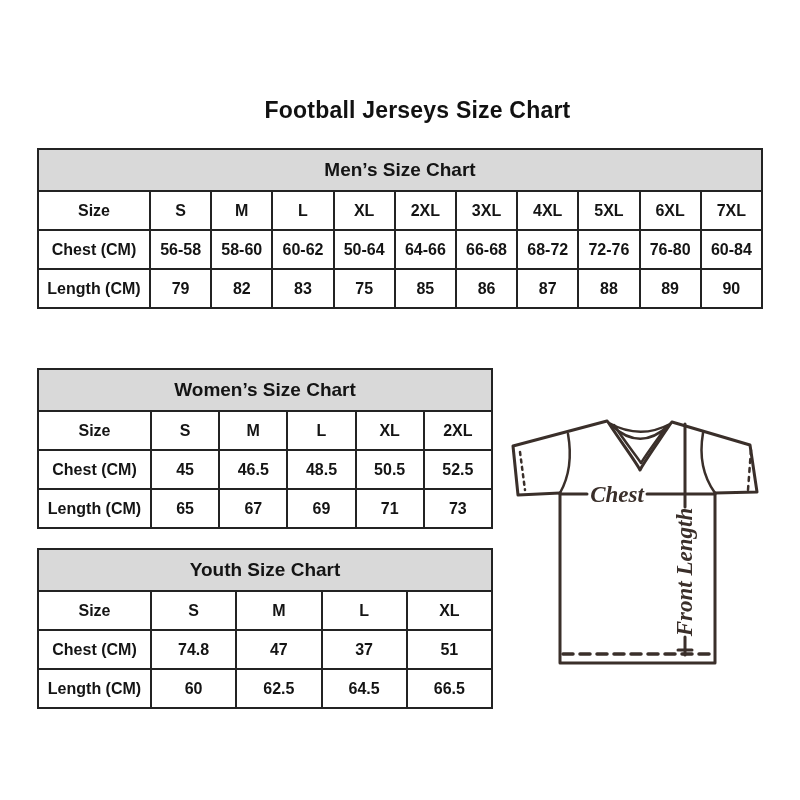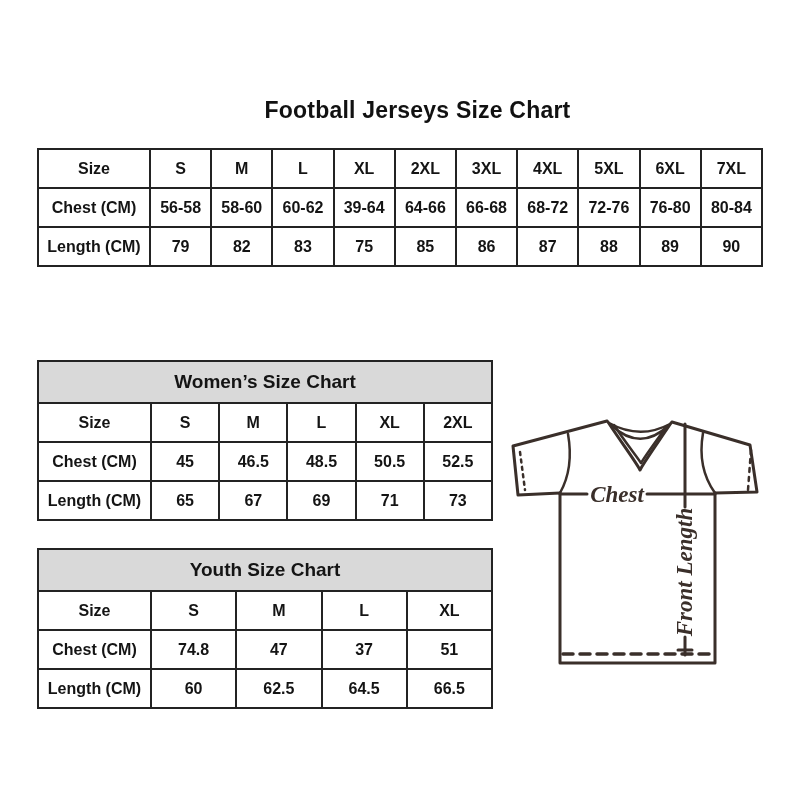--- a/index.html
+++ b/index.html
@@ -5,21 +5,21 @@
   * { margin:0; padding:0; box-sizing:border-box; }
   html,body { width:800px; height:800px; background:#ffffff;
               font-family:"Liberation Sans", sans-serif; }
   .page { position:relative; width:800px; height:800px; background:#fff; overflow:hidden; }
 
   .main-title { position:absolute; top:97px; left:0; width:800px; text-align:center;
                 font-size:23px; font-weight:bold; color:#111; letter-spacing:0.2px;padding-left:35px; }
 
   table.size-table { position:absolute; border-collapse:collapse; table-layout:fixed; color:#141414; }
   table.men   { left:37px; top:148px; width:726px; }
-  table.women { left:37px; top:360px; width:456px;border-radius:9px; }
+  table.women { left:37px; top:368px; width:456px;border-radius:9px; }
   table.youth { left:37px; top:548px; width:456px;padding-left:40px; }
 
   .size-table th, .size-table td {
       border:2px solid #232323; text-align:center; vertical-align:middle;
       font-weight:bold; font-size:16px; height:39px; padding:0 1px;
       background:#ffffff; overflow:hidden; white-space:nowrap; }
   .size-table th.tbl-title { background:#d9d9d9; font-size:19px; height:42px; }
   table.men   col.label { width:112px; }
   table.women col.label { width:113px; }
   table.youth col.label { width:113px; }
@@ -43,45 +43,48 @@
         <col>
         <col>
         <col>
         <col>
         <col>
         <col>
         <col>
         <col>
       </colgroup>
       <tbody>
+        <tr>
+          <th colspan="11" class="tbl-title">Men’s Size Chart</th>
+        </tr>
         <tr>
           <td>Size</td>
           <td>S</td>
           <td>M</td>
           <td>L</td>
           <td>XL</td>
           <td>2XL</td>
           <td>3XL</td>
           <td>4XL</td>
           <td>5XL</td>
           <td>6XL</td>
           <td>7XL</td>
         </tr>
         <tr>
           <td>Chest (CM)</td>
           <td>56-58</td>
           <td>58-60</td>
           <td>60-62</td>
-          <td>39-64</td>
+          <td>50-64</td>
           <td>64-66</td>
           <td>66-68</td>
           <td>68-72</td>
           <td>72-76</td>
           <td>76-80</td>
-          <td>80-84</td>
+          <td>60-84</td>
         </tr>
         <tr>
           <td>Length (CM)</td>
           <td>79</td>
           <td>82</td>
           <td>83</td>
           <td>75</td>
           <td>85</td>
           <td>86</td>
           <td>87</td>

